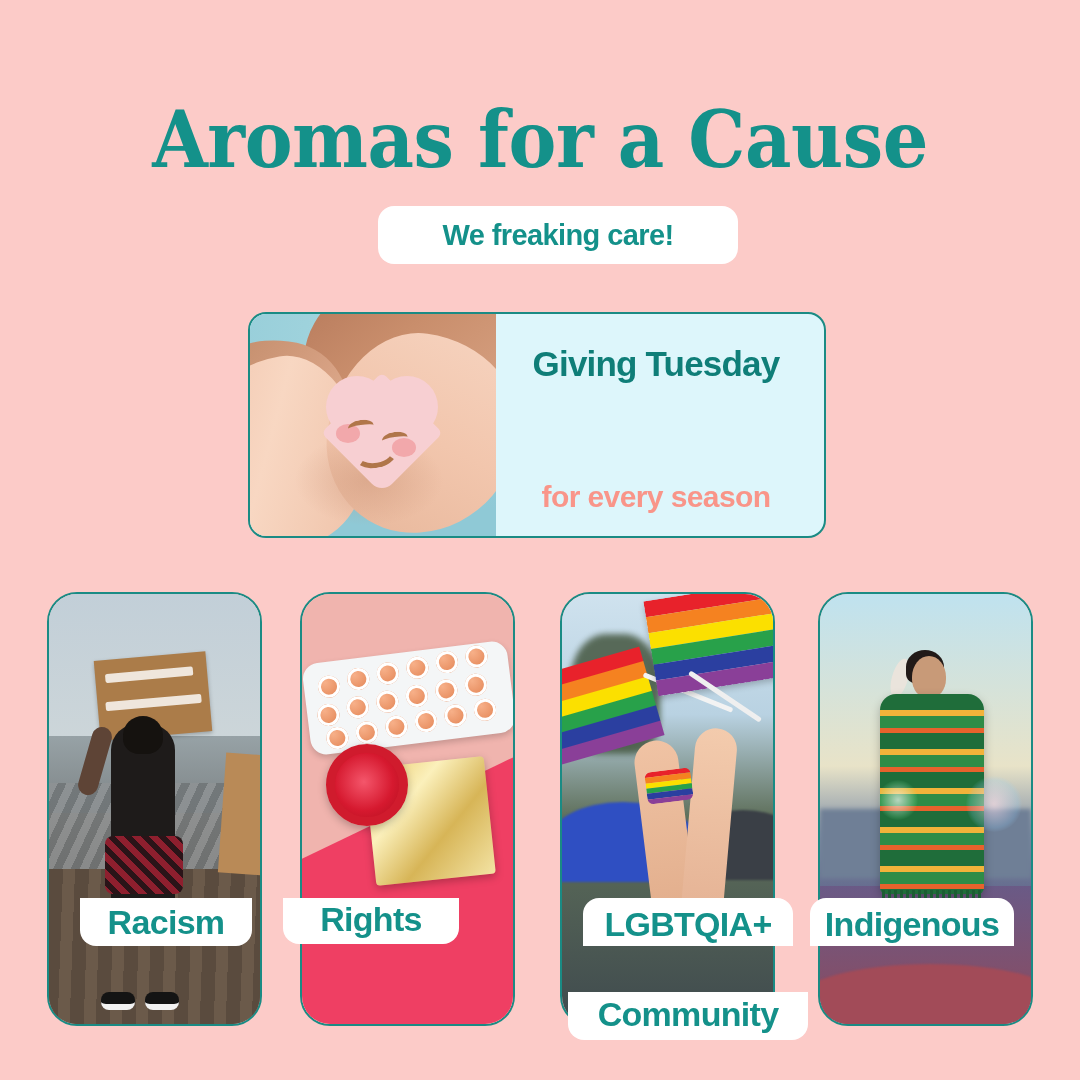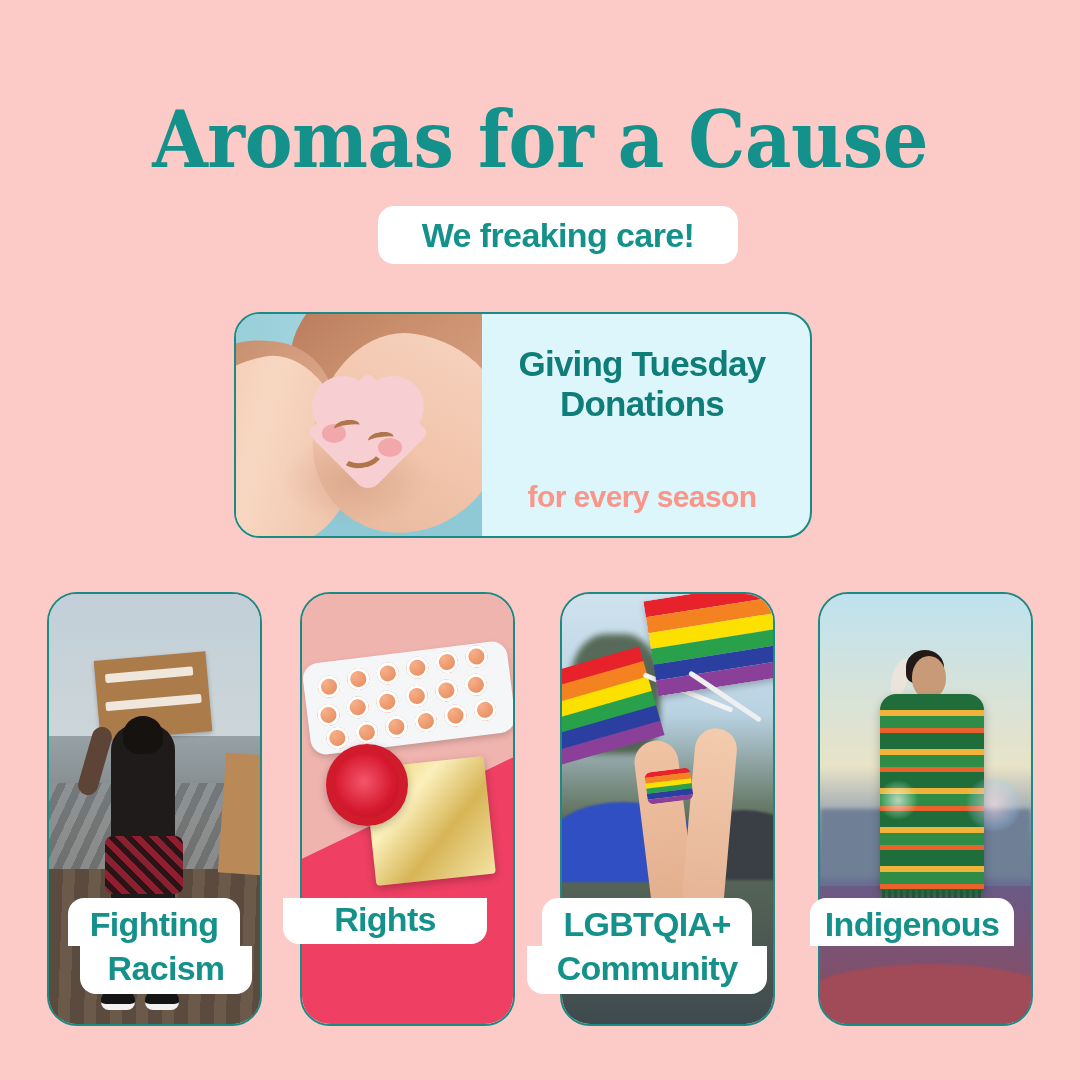--- a/index.html
+++ b/index.html
@@ -37,34 +37,34 @@
   
   .tagline-pill{
     position:absolute;
     left:378px; top:206px;
     width:360px; height:58px;
     background:var(--white);
     border-radius:16px;
     display:flex; align-items:center; justify-content:center;
   }
   .tagline-pill span{
-    font-size:34px;
+    font-size:29px;
     font-weight:700;
     color:var(--teal);
     letter-spacing:-0.6px;
   }
 
   
   .banner{
     position:absolute;
-    left:234px; top:312px;
+    left:248px; top:312px;
     width:578px; height:226px;
     background:var(--banner-bg);
     border:2px solid var(--teal-border);
-    border-radius:26px;
+    border-radius:18px;
     overflow:hidden;
     display:flex;
   }
   .banner-photo{
     position:relative;
     width:246px; height:100%;
     flex:0 0 246px;
     background:
       radial-gradient(ellipse 120% 80% at 70% 10%, #a9d9e0 0%, #9ed2dc 40%, #8fc9d6 100%);
     overflow:hidden;
@@ -248,23 +248,23 @@
     left:68px; top:898px; width:172px;
   }
   .l1 .lrow{font-size:34px;height:48px;width:172px;}
   .l1 .lrow:first-child{border-radius:16px 16px 0 0;padding-top:4px;}
   .l1 .lrow:last-child{border-radius:0 0 16px 16px;padding-bottom:4px;margin-left:24px;}
 
   .l2{left:283px; top:898px;}
   .l2 .lrow{font-size:34px;height:46px;}
   .l2 .r1{width:206px;border-radius:16px 16px 0 0;padding-top:4px;}
   .l2 .r2{width:250px;}
-  .l2 .r3{width:204px;border-radius:0 0 16px 16px;padding-bottom:4px;}
-
-  .l3{left:527px; top:898px;}
+  .l2 .r3{width:176px;border-radius:0 0 16px 16px;padding-bottom:4px;}
+
+  .l3{left:568px; top:898px;gap:46px;}
   .l3 .lrow{font-size:34px;height:48px;}
   .l3 .r1{width:210px;border-radius:16px 16px 0 0;padding-top:4px;}
   .l3 .r2{width:240px;border-radius:0 0 16px 16px;padding-bottom:4px;}
 
   .l4{left:810px; top:898px;}
   .l4 .lrow{font-size:34px;height:48px;}
   .l4 .r1{width:204px;border-radius:16px 16px 0 0;padding-top:4px;}
   .l4 .r2{width:196px;border-radius:0 0 16px 16px;padding-bottom:4px;}
 </style>
 </head>
@@ -293,21 +293,20 @@
       <div class="cheek r"></div>
       <div class="eye l"></div>
       <div class="eye r"></div>
       <div class="smile"></div>
     </div>
   </div>
 
   <div class="banner-text">
     <div class="banner-title">
       <div>Giving Tuesday</div>
-      <div>Donations</div>
     </div>
     <div class="banner-sub">
       <div>for every season</div>
     </div>
   </div>
 </div>
 
 <div class="cards">
 
   <div class="card c1">
@@ -404,21 +403,20 @@
       <div class="blanket"></div>
       <div class="fringe"></div>
       <div class="rock"></div>
       <div class="flare a"></div>
       <div class="flare b"></div>
     </div>
   </div>
 </div>
 
 <div class="label l1">
-  <div class="lrow">Fighting</div>
   <div class="lrow">Racism</div>
 </div>
 
 <div class="label l2">
   <div class="lrow r3">Rights</div>
 </div>
 
 <div class="label l3">
   <div class="lrow r1">LGBTQIA+</div>
   <div class="lrow r2">Community</div>

